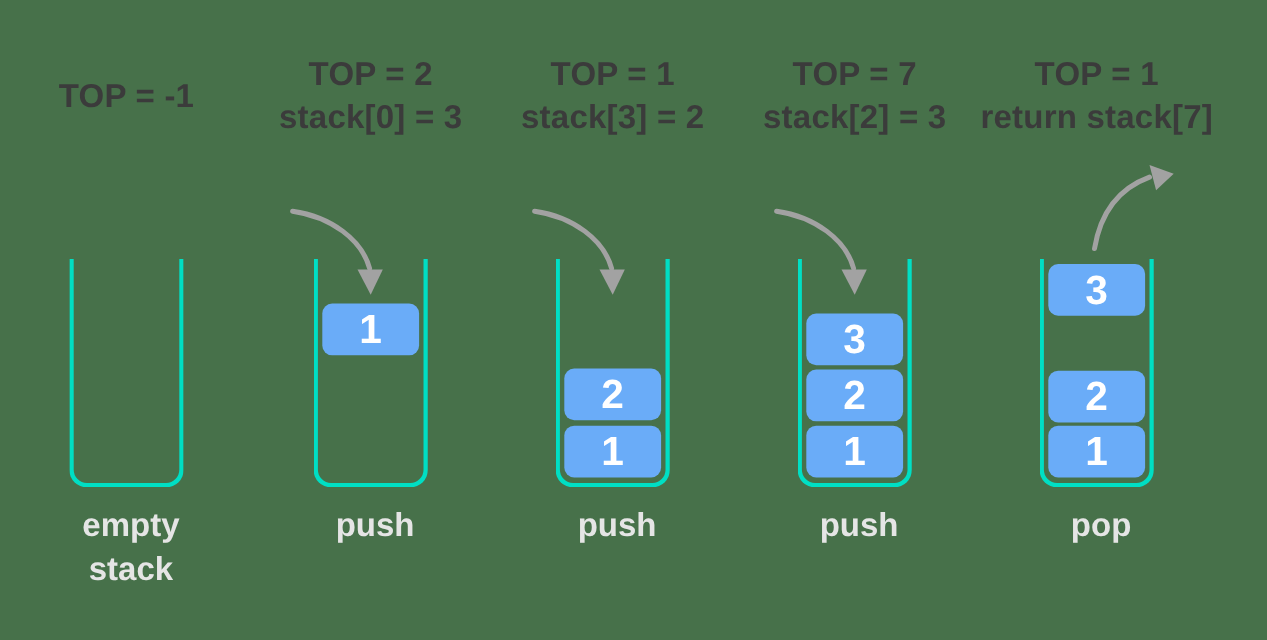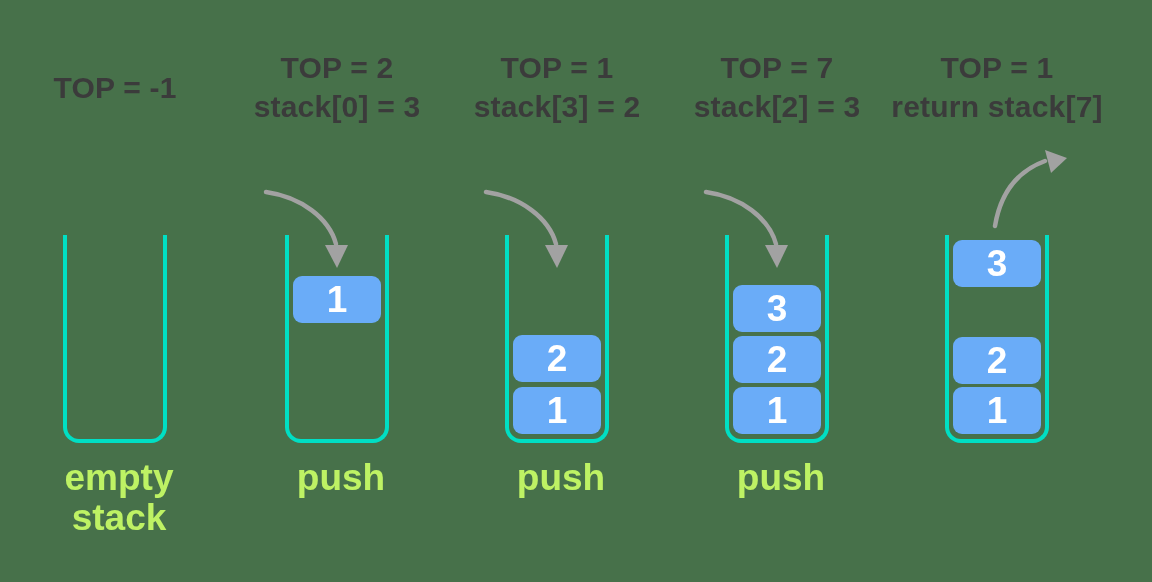--- a/index.html
+++ b/index.html
@@ -30,22 +30,22 @@
   .box{
     position:absolute;left:50%;transform:translateX(-50%);
     width:88px;height:47px;border-radius:9px;
     background:#6aacf8;color:#ffffff;
     font-size:37px;font-weight:bold;
     display:flex;align-items:center;justify-content:center;
   }
 
   .step-label{
     position:absolute;top:458px;left:45px;right:37px;
-    text-align:center;color:#bef264;
-    font-size:37px;font-weight:bold;line-height:40px;
+    text-align:center;color:#e5e5e5;
+    font-size:30px;font-weight:bold;line-height:40px;
   }
 
   .arrow-push{position:absolute;top:184px;left:34px;width:92px;height:90px;}
   .arrow-pop{position:absolute;top:146px;left:100px;width:86px;height:90px;}
   .arrow-stroke{stroke:#a2a2a2;stroke-width:4.5;fill:none;stroke-linecap:round;}
   .arrow-fill{fill:#a2a2a2;}
 </style>
 </head>
 <body>
 
@@ -114,15 +114,16 @@
     </div>
     <svg class="arrow-pop" viewBox="0 0 86 90">
       <path class="arrow-stroke" d="M8,80 C13,50 28,26 58,15"></path>
       <polygon class="arrow-fill" points="80,12 58,4 64,27"></polygon>
     </svg>
     <div class="stack">
       <div class="box" style="top:5px">3</div>
       <div class="box" style="top:102px">2</div>
       <div class="box" style="top:152px">1</div>
     </div>
+    <div class="step-label">pop</div>
   </div>
 
 </div>
 
 </body></html>

